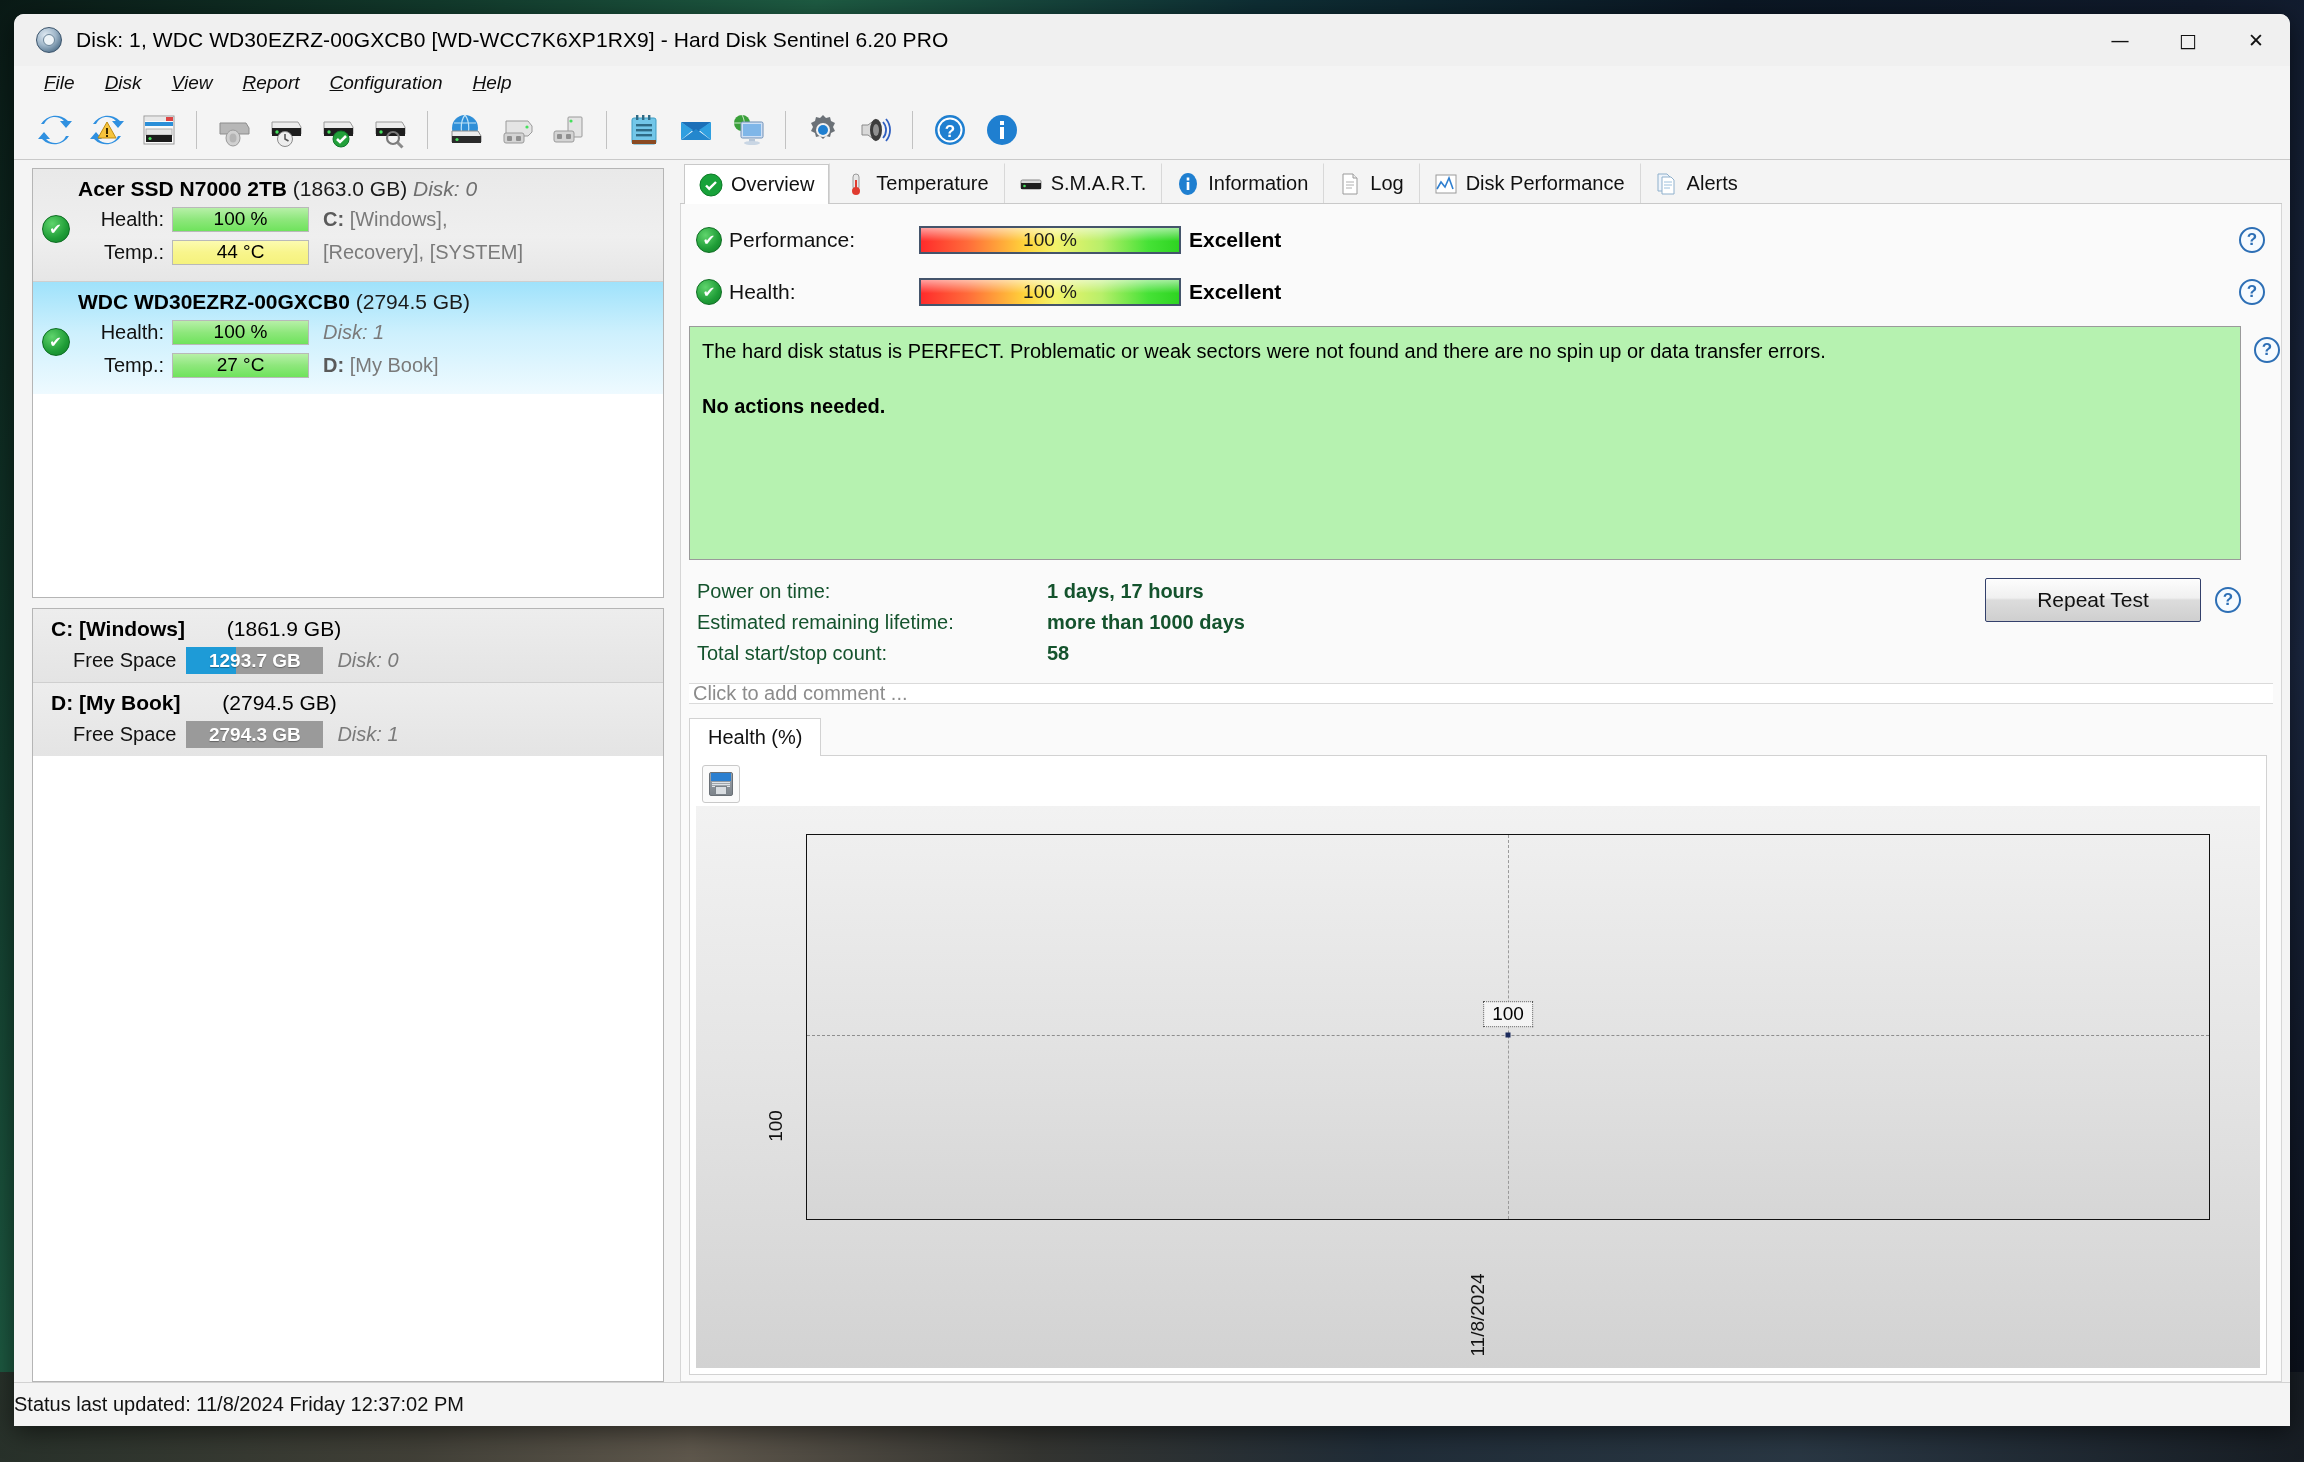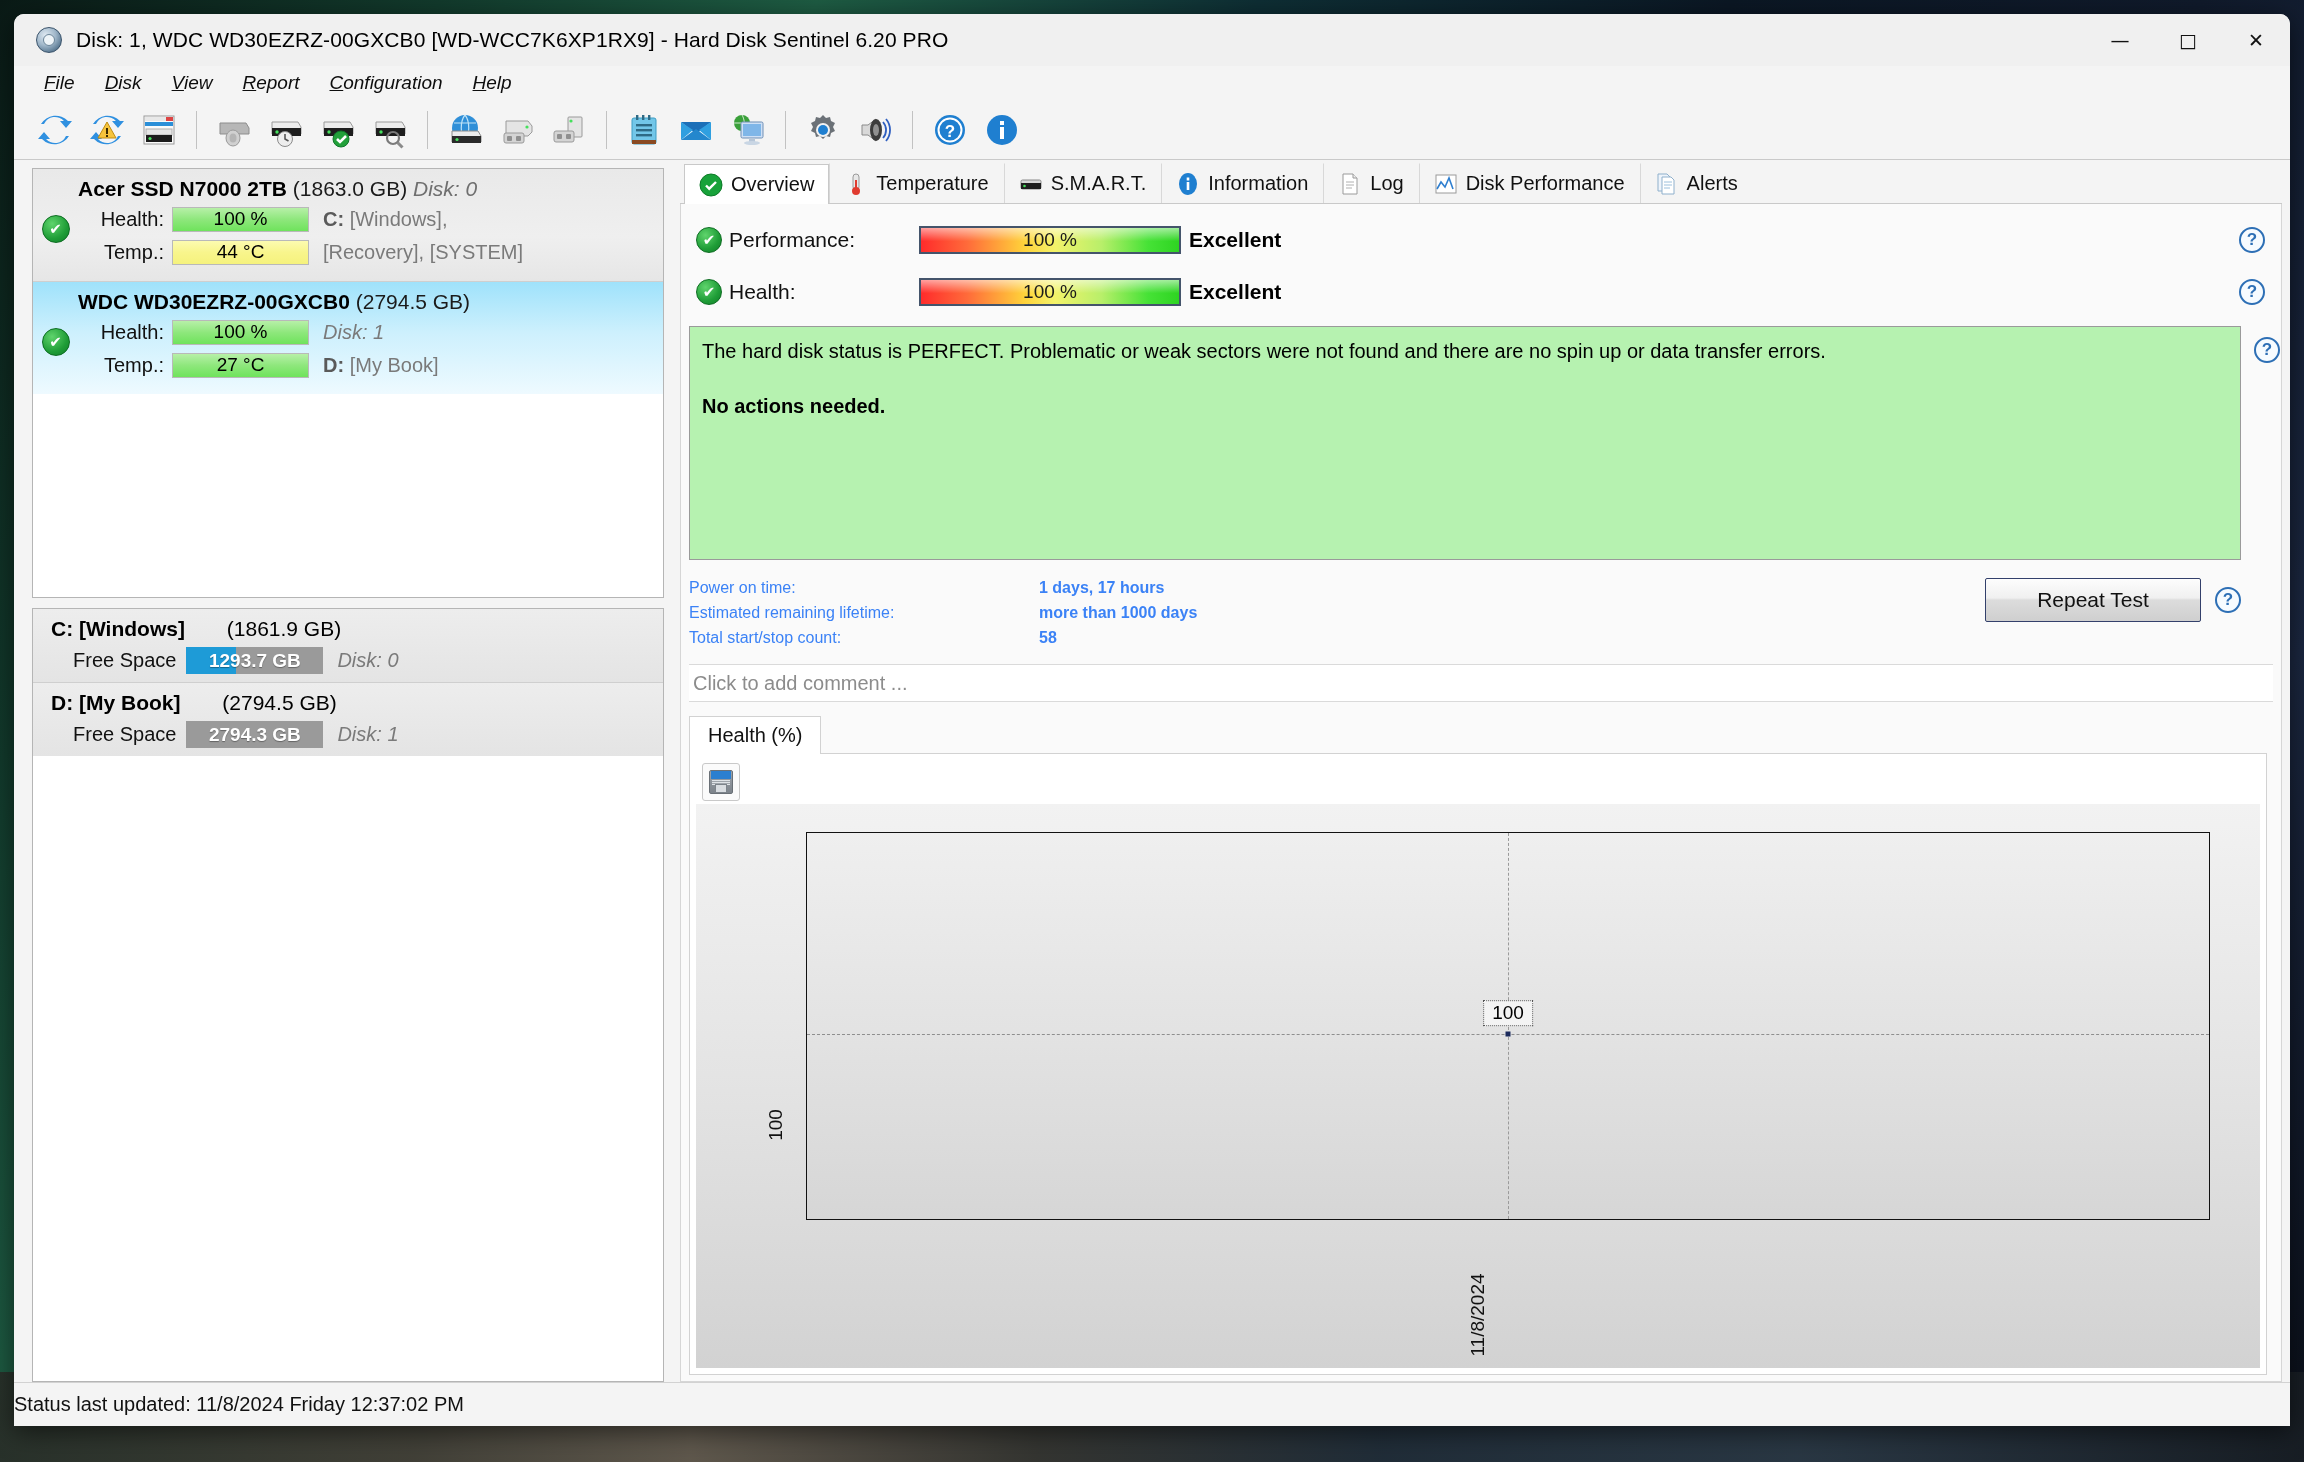--- a/index.html
+++ b/index.html
@@ -130,30 +130,30 @@
   .statusbox {
     margin: 8px 40px 0 8px; background:#b6f2b0; border:1px solid #9a9a9a; flex:none;
     height: 234px; padding: 10px 12px; position:relative;
   }
   .statusbox p { font-size:20px; color:#000; line-height:1.45; }
   .statusbox p.bold { font-weight:bold; margin-top:26px; }
   .status-help { position:absolute; right:-40px; top:10px; }
   .info-block { display:flex; padding: 16px 0 0 8px; position:relative;}
   .info-labels { width: 350px; }
   .info-values { }
-  .info-labels div, .info-values div { font-size:16px; line-height:1.55; color:#3b82f6; }
+  .info-labels div, .info-values div { font-size:20px; line-height:1.55; color:#14532d;margin-left:8px; }
   .info-values div { font-weight:bold; }
   .repeat-wrap { position:absolute; right: 40px; top: 18px; display:flex; align-items:center; gap:14px;}
   .btn {
     width:216px; height:44px; border:1px solid #33406b; border-radius:2px;
     background: linear-gradient(180deg,#fdfdfd 0%,#f0f0f0 45%,#dcdcdc 50%,#cfcfcf 100%);
     font-size:21px; color:#111; display:flex; align-items:center; justify-content:center;
   }
   .comment {
-    margin: 14px 8px 0 8px; height:38px; border-top:1px solid #dadada; border-bottom:1px solid #dadada;
+    margin: 14px 8px 0 8px; height:21px; border-top:1px solid #dadada; border-bottom:1px solid #dadada;
     background:#fff; display:flex; align-items:center; padding-left:4px; font-size:20px; color:#8c8c8c;
   }
   
   .chart-wrap { margin: 14px 14px 0 8px; flex:1; display:flex; flex-direction:column; min-height:0; }
   .chart-tabs { display:flex; align-items:flex-end; height:38px; flex:none;}
   .chart-tab { height:38px; padding:0 18px; display:flex; align-items:center; font-size:20px; color:#111;
                background:#fff; border:1px solid #d2d2d2; border-bottom:none; }
   .chart-tabs .filler { flex:1; border-bottom:1px solid #d2d2d2; height:38px; }
   .chart-box { flex:1; border:1px solid #d2d2d2; border-top:none; background:#fff; padding:6px; min-height:0; display:flex; flex-direction:column;}
   .chart-toolbar { height:44px; flex:none; display:flex; align-items:center; padding-left:6px;}

